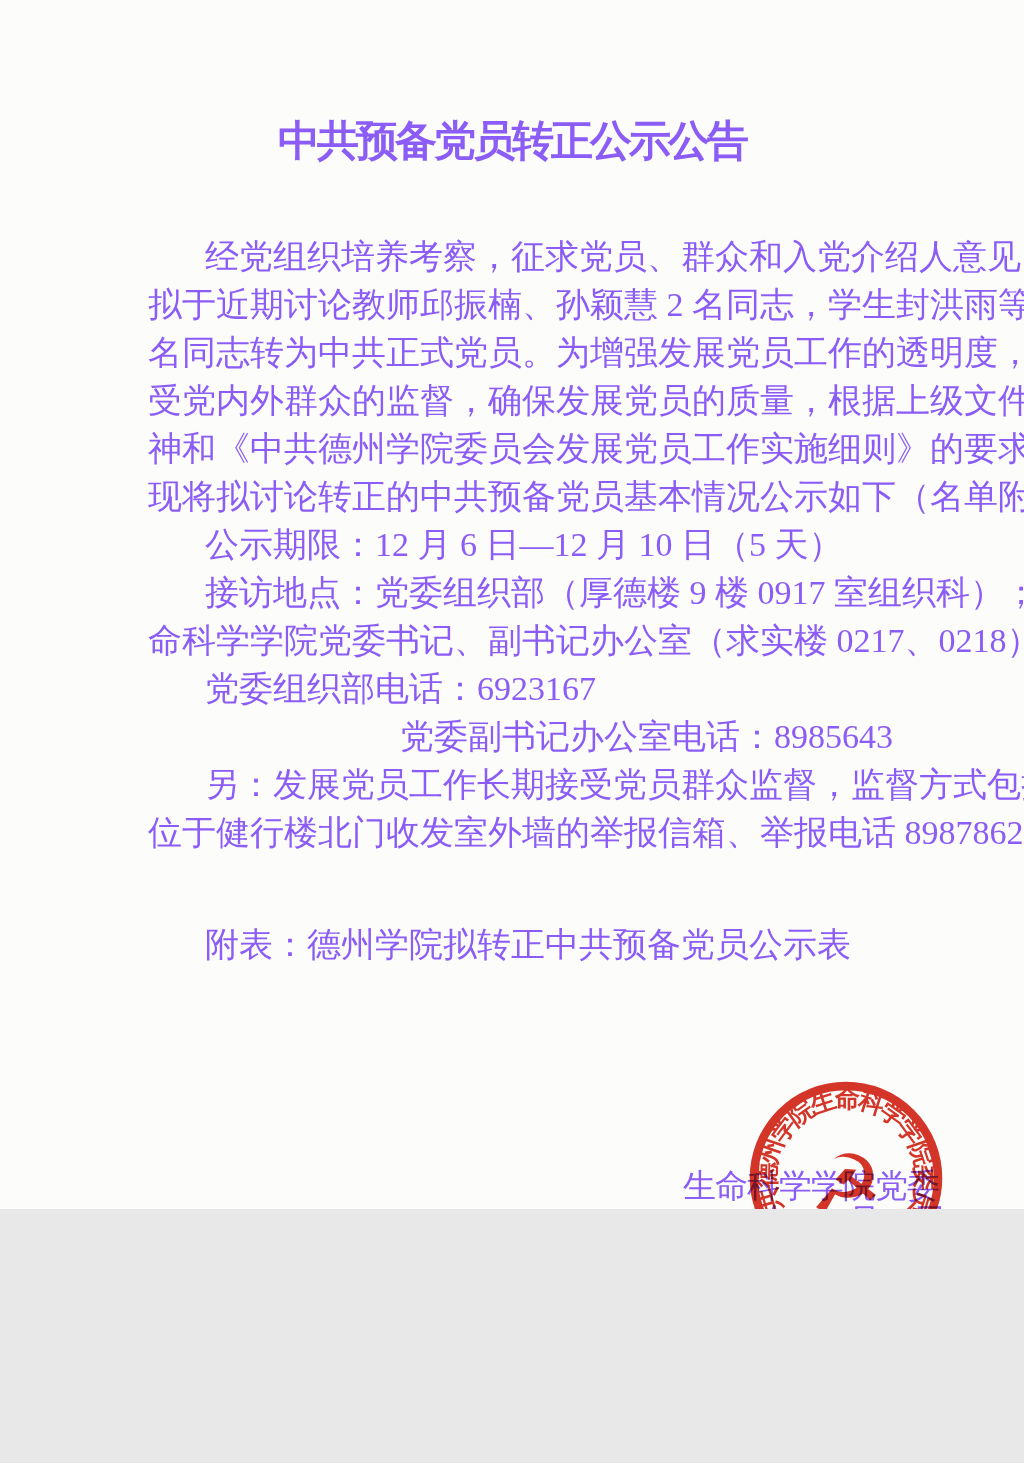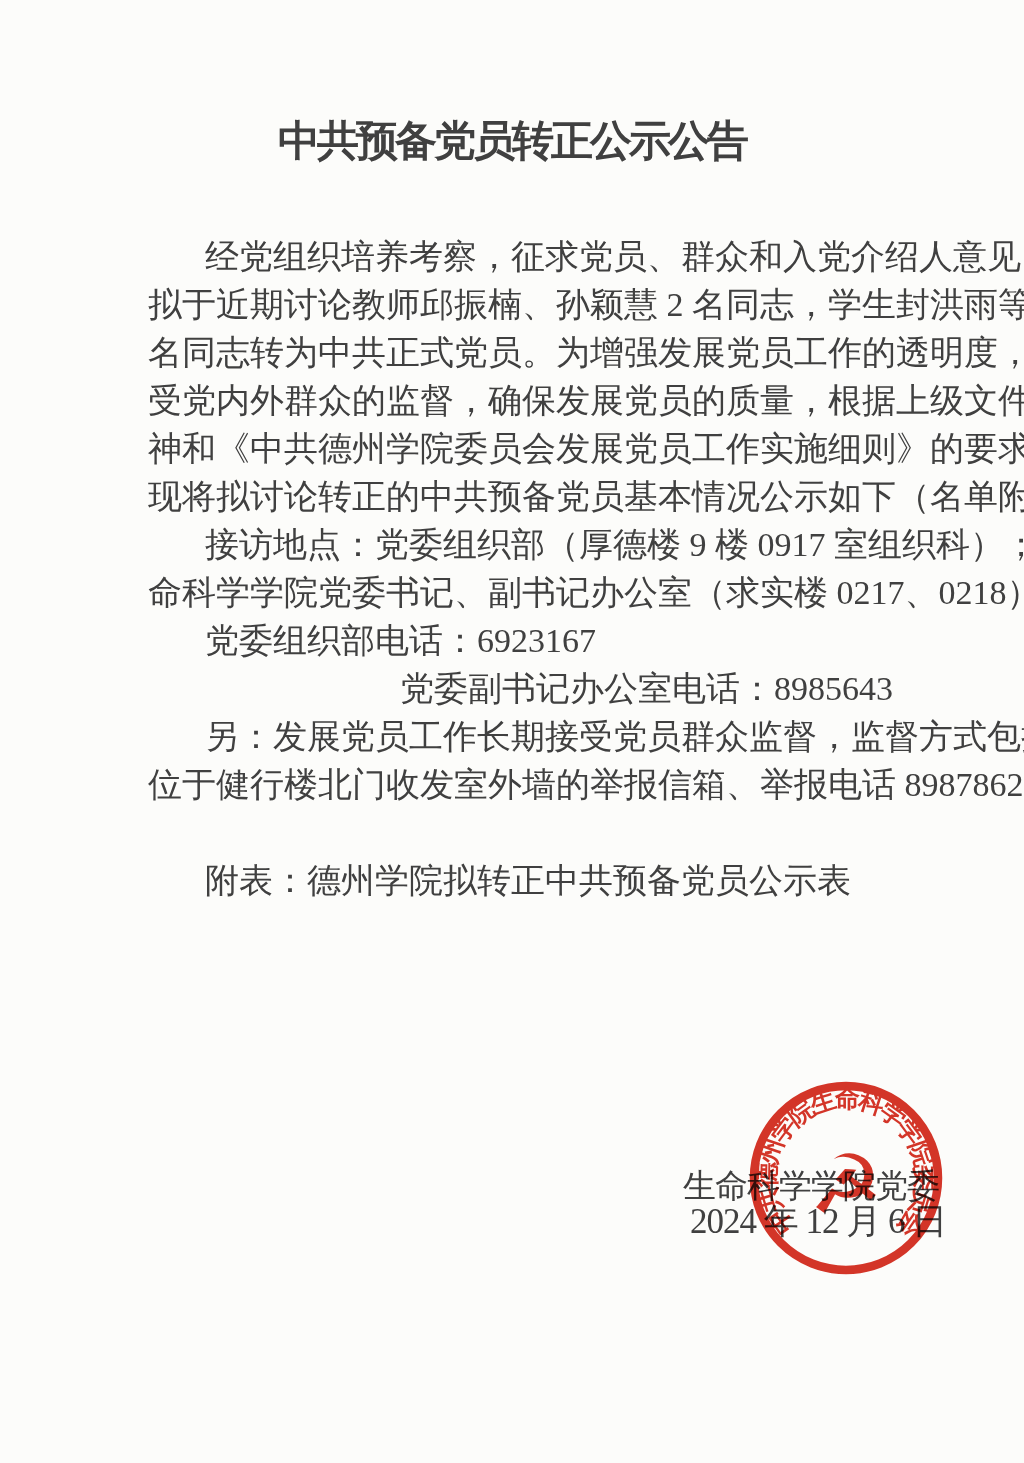--- a/index.html
+++ b/index.html
@@ -1,24 +1,24 @@
 <!DOCTYPE html>
 <html lang="zh"><head>
 <meta charset="utf-8">
 <style>
   html,body{margin:0;padding:0;}
   body{background:#e8e8e8;}
   .page{
     position:relative;
-    width:1024px;height:1463px;
+    width:1024px;height:1209px;
     margin:0 auto;
     background:#fcfcfa;
     overflow:hidden;
     font-family:"Liberation Serif","DejaVu Serif",serif;
-    color:#404040;
+    color:#8b5cf6;
   }
   .doc-title{
     position:absolute;
     top:116px;left:0;width:1024px;
     text-align:center;
     font-size:42px;
     font-weight:700;
     letter-spacing:-3px;
     line-height:1.2;
     white-space:nowrap;
@@ -27,21 +27,21 @@
     position:absolute;
     top:233px;left:148px;width:800px;
     font-size:34px;
     line-height:48px;
     white-space:nowrap;
   }
   .line{height:48px;}
   .line.indent{padding-left:57px;}
   .line.deep{padding-left:252px;}
   .attachment{
-    margin-top:48px;
+    margin-top:64px;
     padding-left:57px;
     height:48px;
   }
   .signature-org{
     position:absolute;
     top:1152px;left:683px;
     font-size:33px;
     line-height:44px;
     letter-spacing:-1px;
     white-space:nowrap;
@@ -79,20 +79,21 @@
 
   <div class="doc-title">中共预备党员转正公示公告</div>
 
   <div class="doc-body">
     <div class="line indent">经党组织培养考察，征求党员、群众和入党介绍人意见，</div>
     <div class="line">拟于近期讨论教师邱振楠、孙颖慧 2 名同志，学生封洪雨等 13</div>
     <div class="line">名同志转为中共正式党员。为增强发展党员工作的透明度，接</div>
     <div class="line">受党内外群众的监督，确保发展党员的质量，根据上级文件精</div>
     <div class="line">神和《中共德州学院委员会发展党员工作实施细则》的要求，</div>
     <div class="line">现将拟讨论转正的中共预备党员基本情况公示如下（名单附后）:</div>
+    <div class="line indent">公示期限：12 月 6 日—12 月 10 日（5 天）</div>
     <div class="line indent">接访地点：党委组织部（厚德楼 9 楼 0917 室组织科）；生</div>
     <div class="line">命科学学院党委书记、副书记办公室（求实楼 0217、0218）</div>
     <div class="line indent">党委组织部电话：6923167</div>
     <div class="line deep">党委副书记办公室电话：8985643</div>
     <div class="line indent">另：发展党员工作长期接受党员群众监督，监督方式包括</div>
     <div class="line">位于健行楼北门收发室外墙的举报信箱、举报电话 8987862、电</div>
 
     <div class="attachment">附表：德州学院拟转正中共预备党员公示表</div>
   </div>
 

